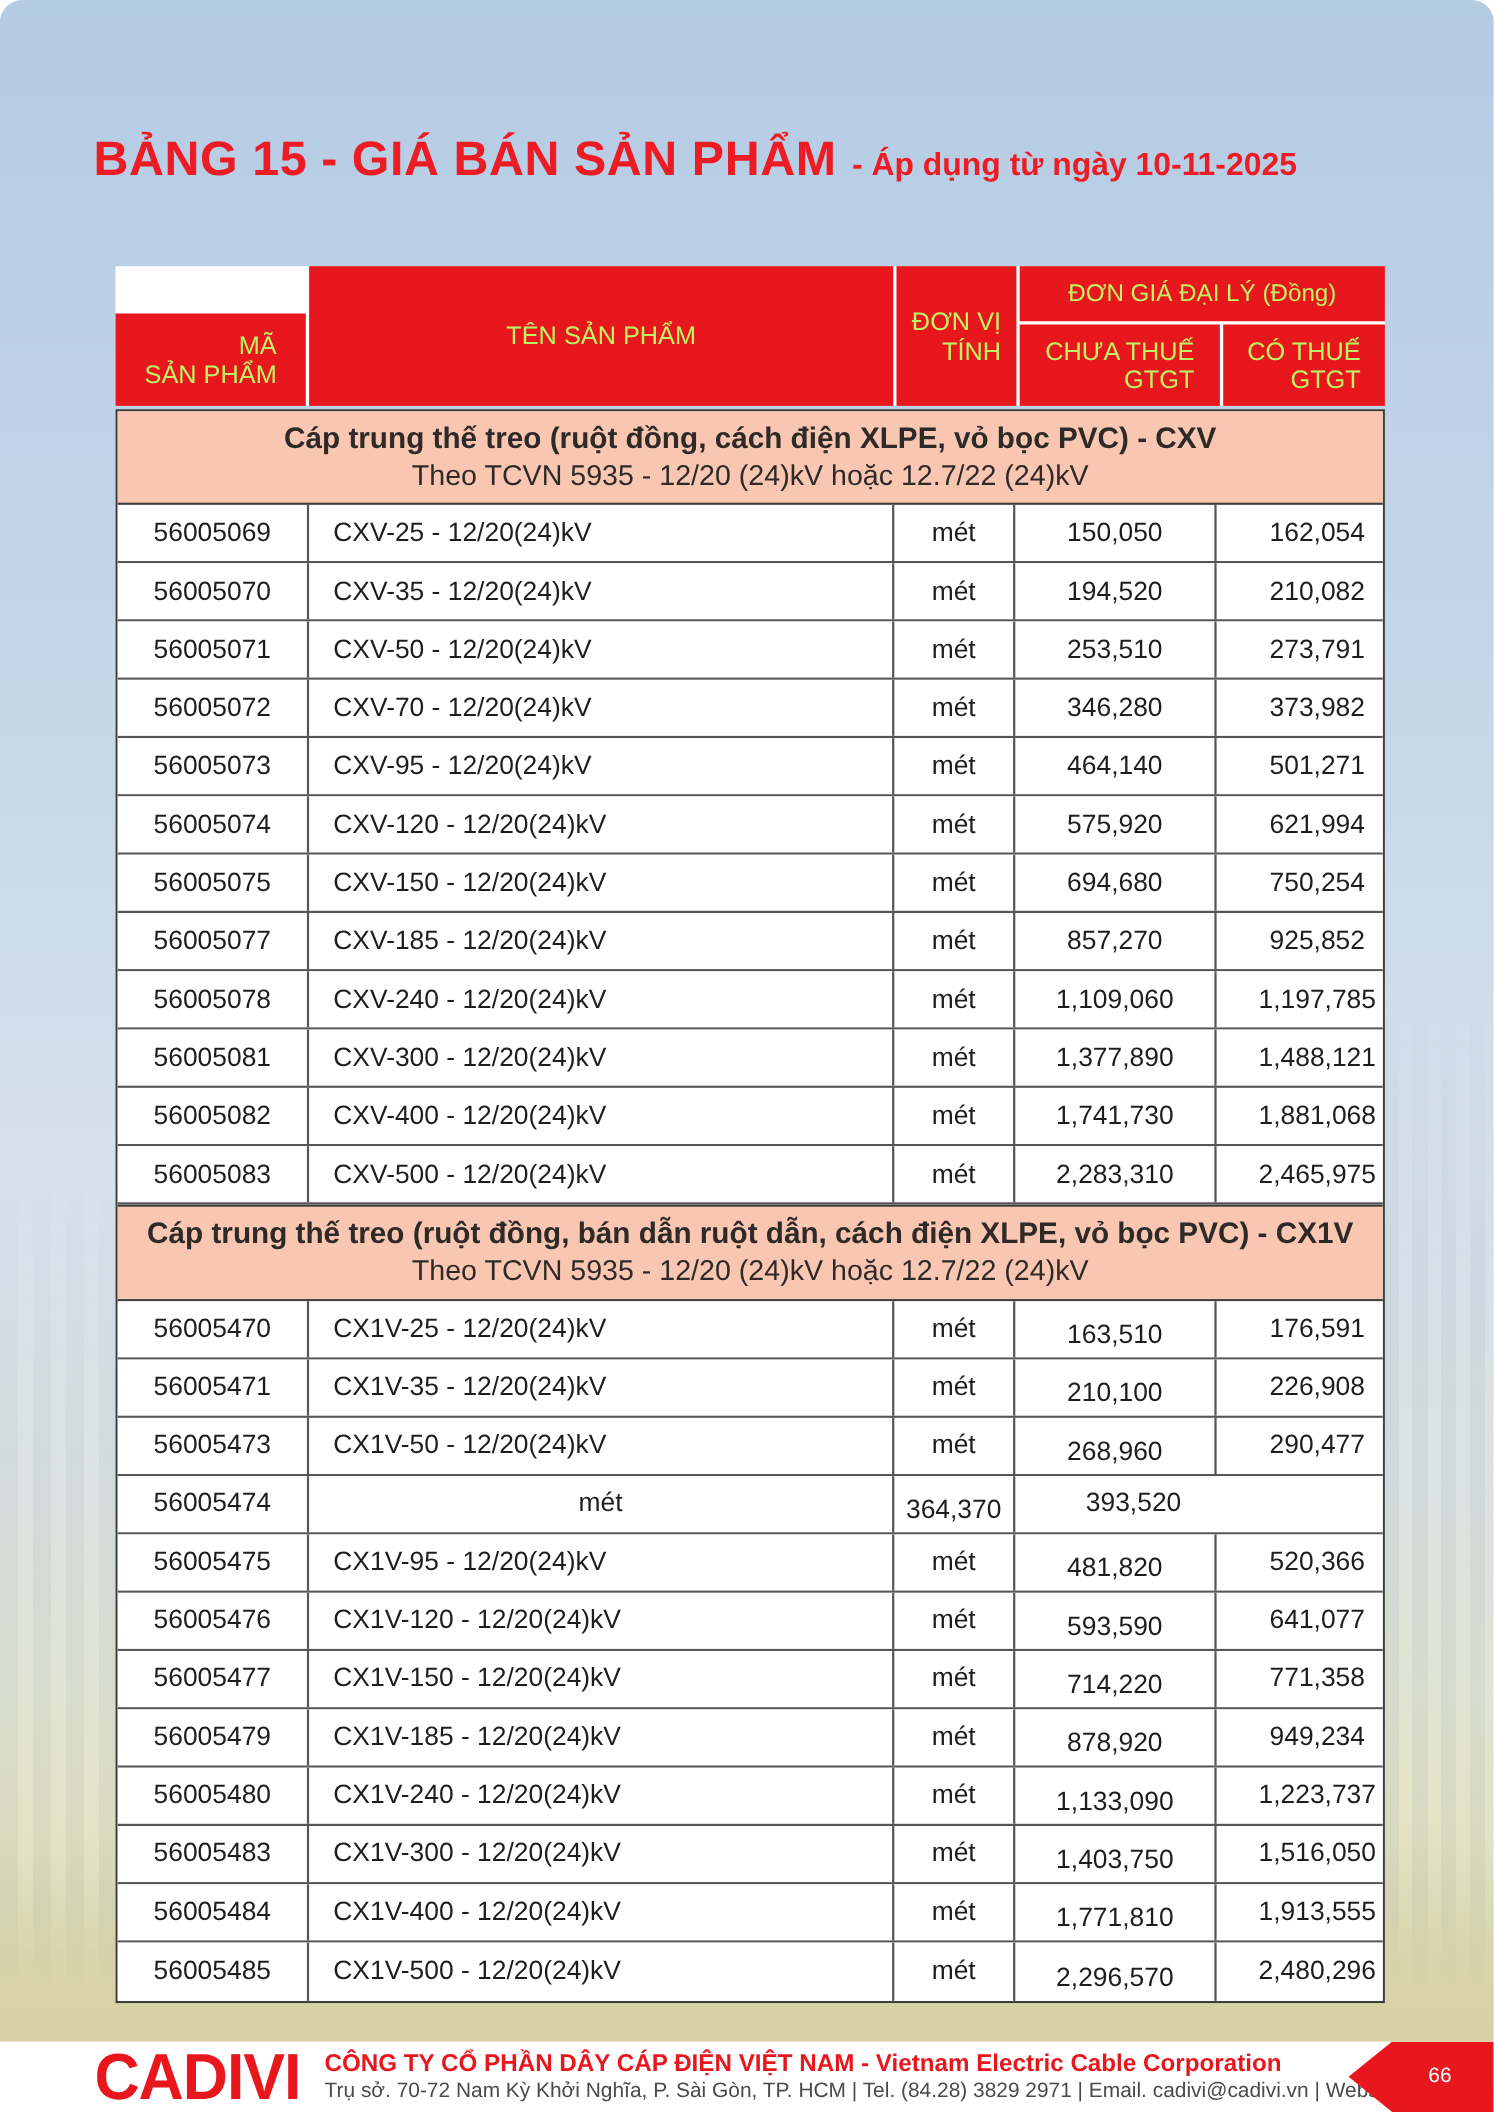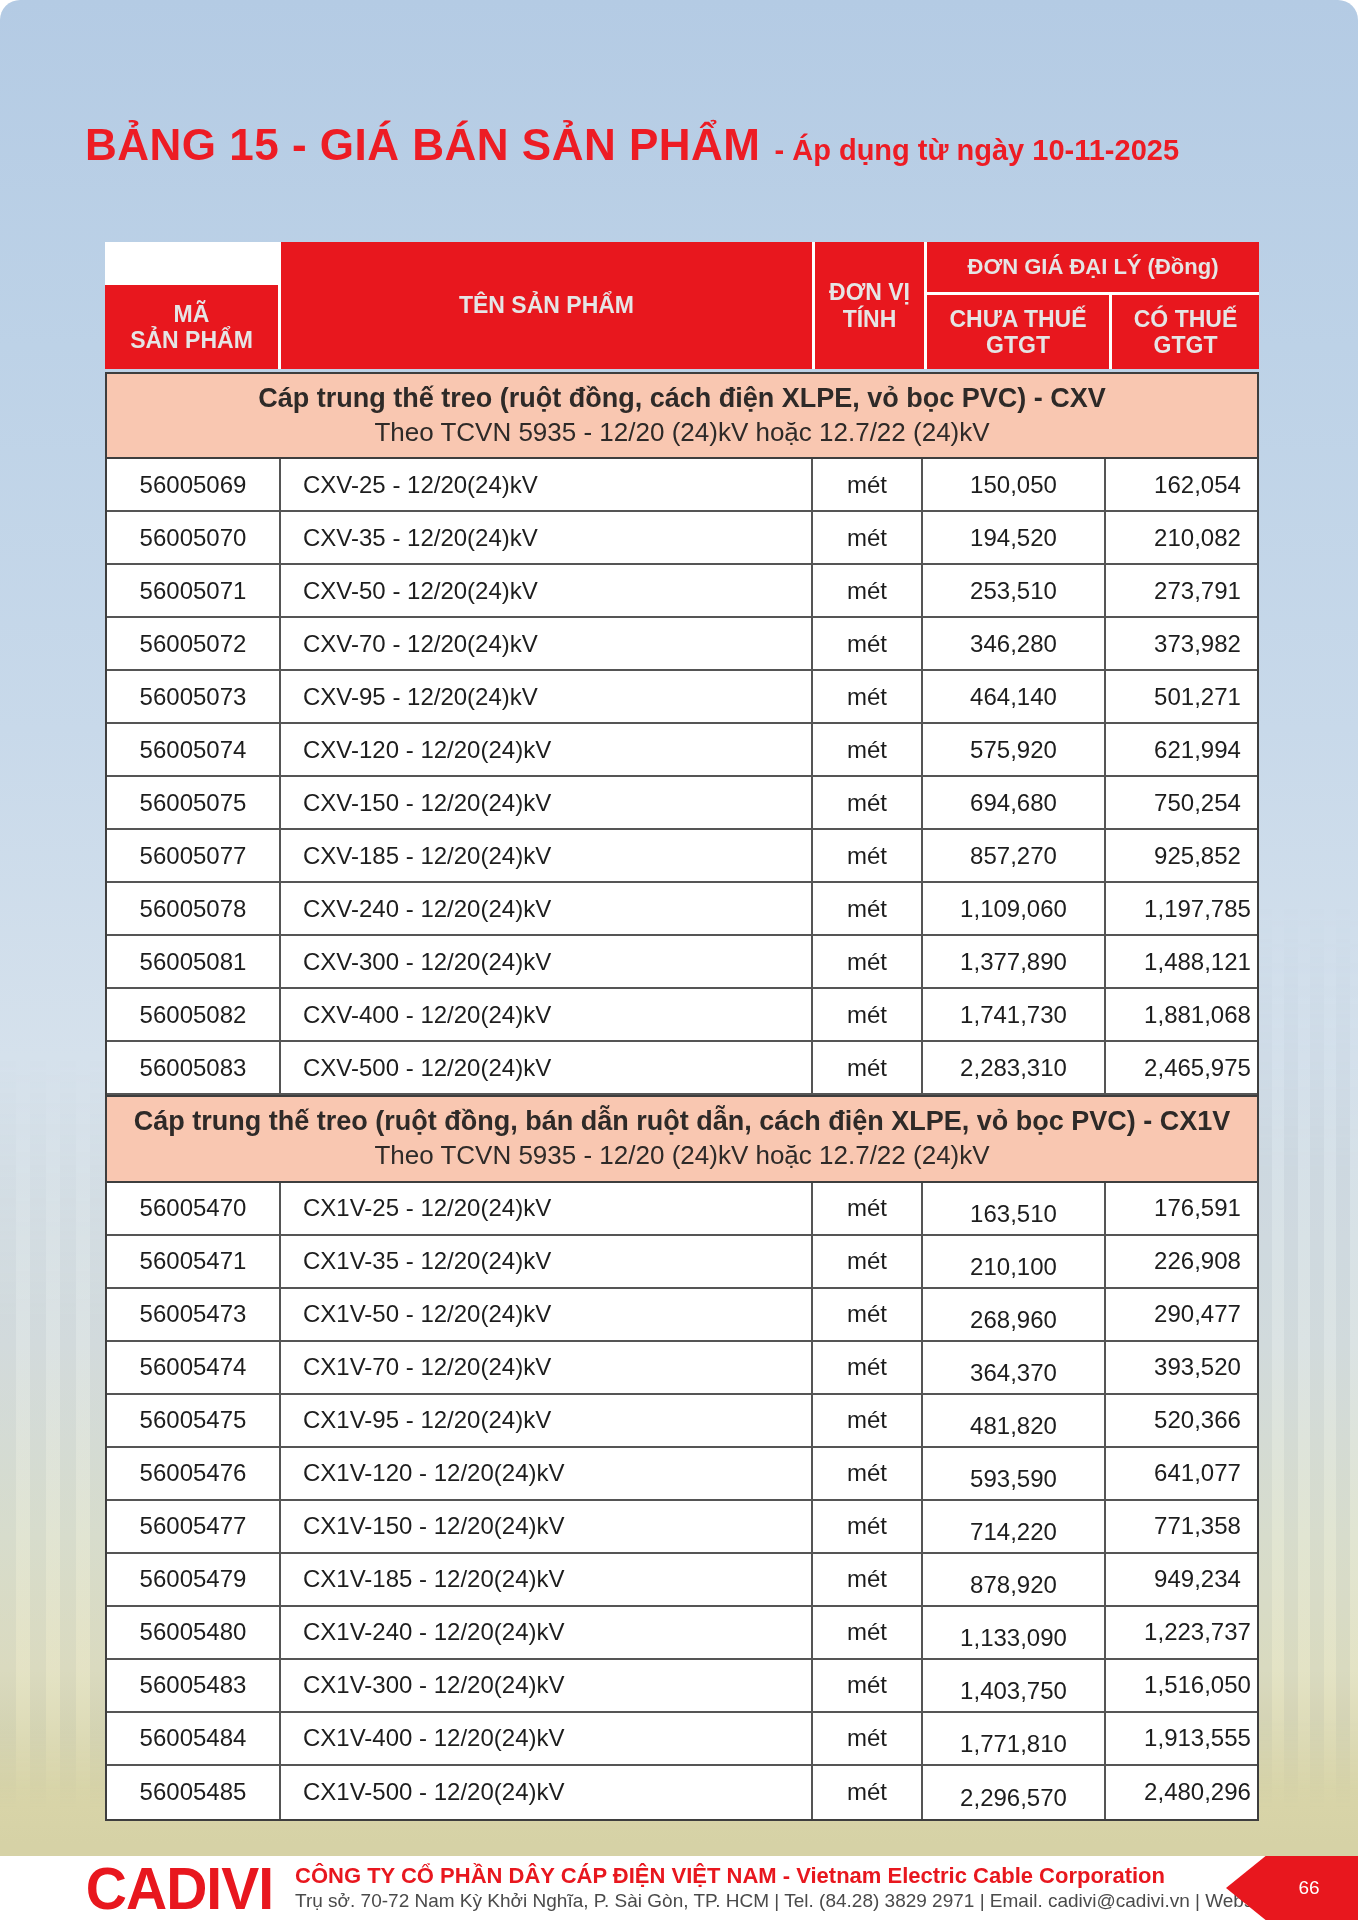--- a/index.html
+++ b/index.html
@@ -40,23 +40,23 @@
 
   
   .table-wrap { position:absolute; left:105px; top:242px; width:1154px; }
   .header-grid {
     display:grid;
     grid-template-columns:173px 531px 109px 182px 147px;
     grid-template-rows:50px 74px;
     gap:3px; background:#ffffff; width:1154px;
   }
   .hcell {
-    background:#e8171e; color:#e5e5e5; font-weight:bold;
+    background:#e8171e; color:#bef264; font-weight:normal;
     display:flex; align-items:center; justify-content:center;
-    text-align:center; font-size:23px; line-height:1.15; white-space:pre-line;
+    text-align:right; font-size:23px; line-height:1.15; white-space:pre-line;
   }
   .h-code  { grid-area:1/1/3/2;margin-top:43px; }
   .h-name  { grid-area:1/2/3/3; }
   .h-unit  { grid-area:1/3/3/4; }
   .h-group { grid-area:1/4/2/6; font-size:22px; }
   .h-ex    { grid-area:2/4/3/5; }
   .h-inc   { grid-area:2/5/3/6; }
 
   
   .table-body { border:2px solid #3e3e3e; background:#ffffff; margin-top:3px; }
@@ -235,21 +235,20 @@
         </div>
         <div class="t-row sec2">
           <div class="cell c-code">56005473</div>
           <div class="cell c-name">CX1V-50 - 12/20(24)kV</div>
           <div class="cell c-unit">mét</div>
           <div class="cell c-ex">268,960</div>
           <div class="cell c-inc">290,477</div>
         </div>
         <div class="t-row sec2">
           <div class="cell c-code">56005474</div>
-          <div class="cell c-name">CX1V-70 - 12/20(24)kV</div>
           <div class="cell c-unit">mét</div>
           <div class="cell c-ex">364,370</div>
           <div class="cell c-inc">393,520</div>
         </div>
         <div class="t-row sec2">
           <div class="cell c-code">56005475</div>
           <div class="cell c-name">CX1V-95 - 12/20(24)kV</div>
           <div class="cell c-unit">mét</div>
           <div class="cell c-ex">481,820</div>
           <div class="cell c-inc">520,366</div>

